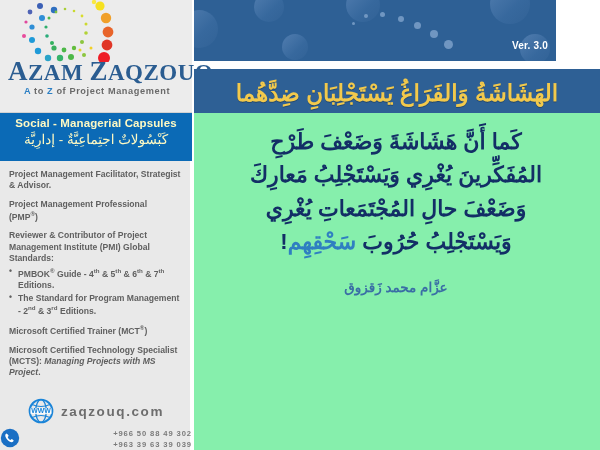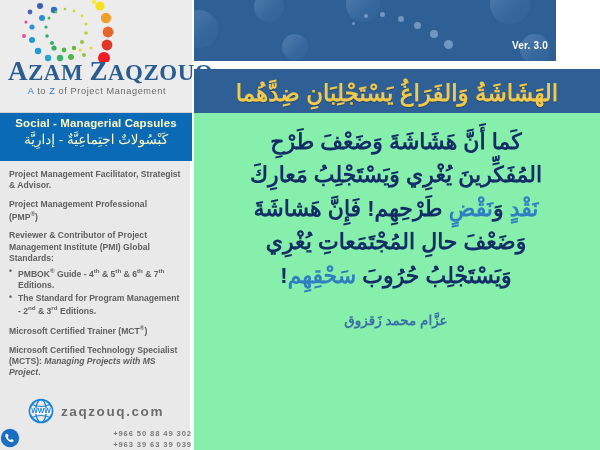--- a/index.html
+++ b/index.html
@@ -45,21 +45,21 @@
     letter-spacing: 0.5px;
     color: #2b5d91;
     white-space: nowrap;
   }
   #logo-word .cap { font-size: 27px; }
   #logo-tag {
     position: absolute; left: 8px; top: 86px;
     width: 178px;
     text-align: center;
     font-size: 9.2px;
-    font-weight: normal;
+    font-weight: bold;
     letter-spacing: 0.6px;
     color: #6a6a6a;
     white-space: nowrap;
   }
   #logo-tag .az { color: #2b7fc4; }
 
   
   #side-header {
     position: absolute; left: 0; top: 113px;
     width: 192px; height: 48px;
@@ -323,20 +323,19 @@
   </div>
 
   <div id="title-bar">
     <div id="title-ar">الهَشَاشَةُ وَالفَرَاغُ يَسْتَجْلِبَانِ ضِدَّهُما</div>
   </div>
 
   <div id="body-area">
     <div id="quote">
       <div>كَما أَنَّ هَشَاشَةَ وَضَعْفَ طَرْحِ</div>
       <div>المُفَكِّرينَ يُغْرِي وَيَسْتَجْلِبُ مَعارِكَ</div>
-      <div><span class="hi">نَقْدٍ</span><span> وَ</span><span class="hi">نَقْضٍ</span><span> طَرْحِهِم! فَإِنَّ هَشاشَةَ</span></div>
       <div>وَضَعْفَ حالِ المُجْتَمَعاتِ يُغْرِي</div>
       <div><span>وَيَسْتَجْلِبُ حُرُوبَ </span><span class="hi">سَحْقِهِم</span><span>!</span></div>
     </div>
     <div id="author">عزَّام محمد زَقزوق</div>
   </div>
 
 </div>
 
 </body></html>

